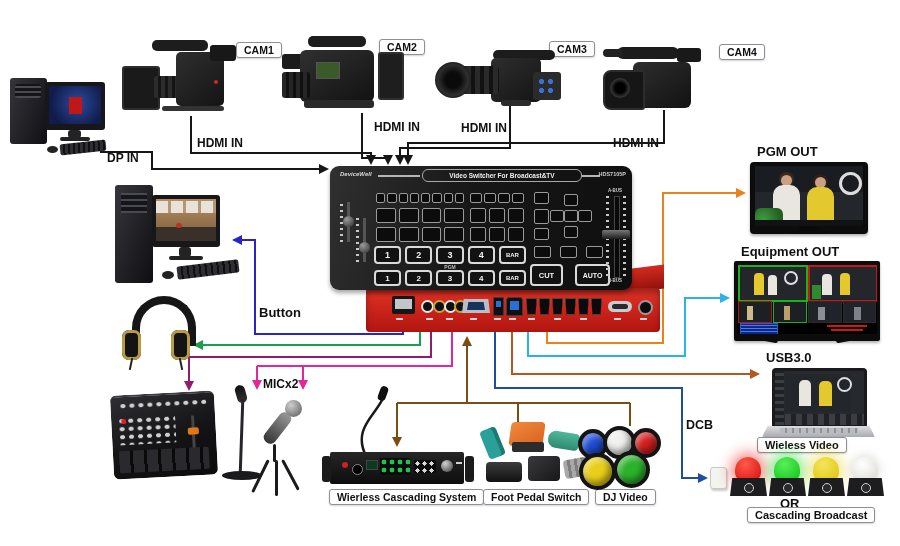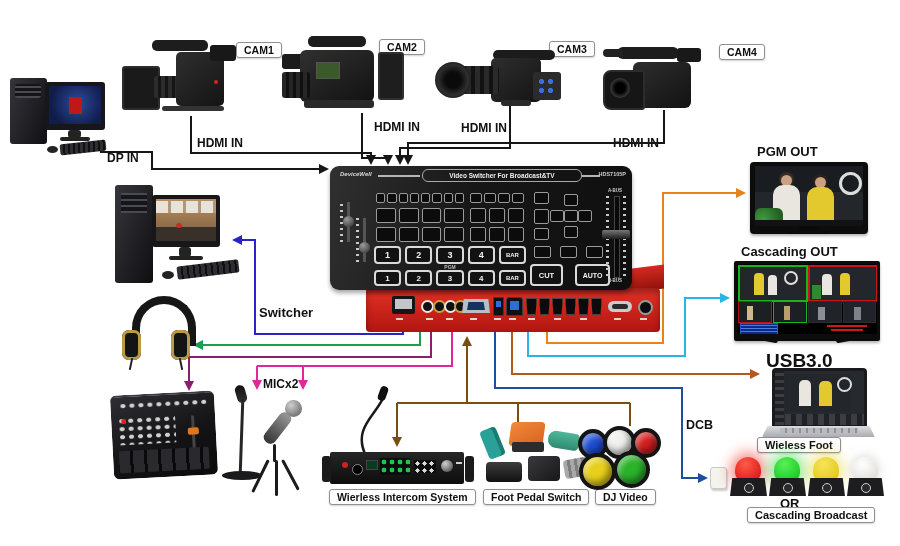--- a/index.html
+++ b/index.html
@@ -295,21 +295,21 @@
   <div class="screen" style="left:41px;top:16px;width:60px;height:42px;background:linear-gradient(#b98e60,#8a6a48 70%)">
     <div class="a" style="left:0;top:2px;width:60px;height:12px;background:repeating-linear-gradient(90deg,#e8e2d8 0 12px,#b09878 12px 15px)"></div>
     <div class="a" style="left:0;top:28px;width:60px;height:14px;background:#3a302a"></div>
     <div class="a" style="left:20px;top:24px;width:6px;height:5px;background:#c03020;border-radius:50%"></div>
   </div>
   <div class="cpart" style="left:64px;top:64px;width:12px;height:10px"></div>
   <div class="cpart" style="left:54px;top:73px;width:34px;height:4px;border-radius:2px"></div>
   <div class="cpart" style="left:62px;top:80px;width:62px;height:13px;transform:rotate(-7deg);background:repeating-linear-gradient(90deg,#2d2d32 0 4px,#0f0f12 4px 6px);border-radius:2px"></div>
   <div class="cpart" style="left:47px;top:88px;width:12px;height:8px;border-radius:50%"></div>
 </div>
-<div class="lbl" style="left:259px;top:305px;font-size:13px">Switcher</div>
+<div class="lbl" style="left:259px;top:305px;font-size:13px">Button</div>
 
 <div class="a" style="left:120px;top:296px;width:76px;height:74px;z-index:2">
   <div class="a" style="left:12px;top:0;width:48px;height:42px;border:8px solid #161616;border-bottom:none;border-radius:34px 34px 0 0"></div>
   <div class="a" style="left:2px;top:34px;width:19px;height:30px;background:#141414;border-radius:7px;box-shadow:inset 0 0 0 3px #b99a45"></div>
   <div class="a" style="left:51px;top:34px;width:19px;height:30px;background:#141414;border-radius:7px;box-shadow:inset 0 0 0 3px #b99a45"></div>
   <div class="a" style="left:10px;top:62px;width:2px;height:12px;background:#222;transform:rotate(12deg)"></div>
   <div class="a" style="left:60px;top:62px;width:2px;height:12px;background:#222;transform:rotate(-12deg)"></div>
 </div>
 
 <div class="a" style="left:112px;top:393px;width:104px;height:82px;z-index:2;transform:rotate(-3deg);background:linear-gradient(160deg,#2e2e33,#141416 55%,#0b0b0c);border-radius:6px;border-top:2px solid #3c3c42">
@@ -345,21 +345,21 @@
   <div class="cpart" style="left:2px;top:70px;width:9px;height:26px;background:#1b1b1b"></div>
   <div class="cpart" style="left:145px;top:70px;width:9px;height:26px;background:#1b1b1b"></div>
   <div class="a" style="left:22px;top:76px;width:6px;height:6px;border-radius:50%;background:#c22"></div>
   <div class="a" style="left:32px;top:78px;width:9px;height:9px;border-radius:50%;background:#000;border:1.5px solid #8a8a8a"></div>
   <div class="a" style="left:46px;top:74px;width:10px;height:8px;background:#0a3a20;border:1px solid #444"></div>
   <div class="a" style="left:60px;top:72px;width:30px;height:17px;background-image:radial-gradient(#1ec24e 42%,transparent 46%);background-size:8px 8px;background-color:#0c0c0c"></div>
   <div class="a" style="left:94px;top:74px;width:22px;height:13px;background-image:radial-gradient(#d8d8d8 40%,transparent 44%);background-size:7px 7px;background-color:#0c0c0c"></div>
   <div class="a" style="left:121px;top:74px;width:12px;height:12px;border-radius:50%;background:radial-gradient(circle at 35% 30%,#cfcfcf,#3a3a3a)"></div>
   <div class="pmark" style="left:136px;top:76px;width:6px"></div>
 </div>
-<div class="bx" style="left:329px;top:489px;font-size:10.5px"><span>Wierless Intercom System</span></div>
+<div class="bx" style="left:329px;top:489px;font-size:10.5px"><span>Wierless Cascading System</span></div>
 
 <div class="a" style="left:478px;top:420px;width:126px;height:72px;z-index:2">
   <div class="cpart" style="left:6px;top:8px;width:17px;height:30px;background:#2aa198;border-radius:4px;transform:rotate(-22deg);box-shadow:inset -4px 0 0 #1d7a73"></div>
   <div class="cpart" style="left:32px;top:2px;width:34px;height:24px;background:linear-gradient(150deg,#f08a3c,#d8621e);border-radius:4px;transform:skewX(-8deg)"></div>
   <div class="cpart" style="left:34px;top:22px;width:32px;height:10px;background:#2c2c2c;border-radius:2px"></div>
   <div class="cpart" style="left:70px;top:12px;width:31px;height:17px;background:linear-gradient(#4fb89a,#2f8a70);border-radius:8px 4px 4px 8px;transform:rotate(9deg)"></div>
   <div class="cpart" style="left:8px;top:42px;width:36px;height:20px;background:linear-gradient(#3c3c3c,#111);border-radius:4px"></div>
   <div class="cpart" style="left:50px;top:36px;width:32px;height:25px;background:linear-gradient(140deg,#3a3a3e,#17171a);border-radius:4px"></div>
   <div class="cpart" style="left:86px;top:38px;width:28px;height:19px;background:repeating-linear-gradient(90deg,#a8a8a8 0 4px,#7e7e7e 4px 7px);border-radius:4px;transform:rotate(-10deg)"></div>
 </div>
@@ -386,21 +386,21 @@
     <div class="a" style="left:58px;top:8px;width:15px;height:15px;border-radius:50%;background:#2e1f18"></div>
     <div class="a" style="left:60px;top:11px;width:11px;height:11px;border-radius:50%;background:#caa183"></div>
     <div class="a" style="left:52px;top:21px;width:27px;height:34px;border-radius:10px 10px 0 0;background:#e3c82e"></div>
     <div class="a" style="left:0;top:42px;width:28px;height:18px;background:radial-gradient(circle at 30% 60%,#3f9c3f,#236023 75%);border-radius:6px 6px 0 0"></div>
     <div class="a" style="left:0;top:54px;width:108px;height:6px;background:#101214"></div>
   </div>
   <div class="cpart" style="left:49px;top:64px;width:20px;height:6px;background:#0a0a0a"></div>
   <div class="cpart" style="left:39px;top:69px;width:40px;height:3px;background:#0a0a0a"></div>
 </div>
 
-<div class="lbl" style="left:741px;top:244px;font-size:13px">Cascading OUT</div>
+<div class="lbl" style="left:741px;top:244px;font-size:13px">Equipment OUT</div>
 <div class="tv" style="left:734px;top:261px;width:146px;height:80px;z-index:2;border-radius:2px">
   <div class="screen" style="left:3px;top:3px;width:140px;height:70px;background:#000">
     <div class="a" style="left:1px;top:1px;width:66px;height:33px;border:2px solid #18b418;background:#23272b">
       <div class="a" style="left:14px;top:6px;width:10px;height:22px;background:#e3c82e;border-radius:4px 4px 0 0"></div>
       <div class="a" style="left:28px;top:8px;width:9px;height:20px;background:#e9e6df;border-radius:4px 4px 0 0"></div>
       <div class="a" style="left:44px;top:4px;width:10px;height:10px;border:2px solid #ddd;border-radius:50%"></div>
     </div>
     <div class="a" style="left:71px;top:1px;width:66px;height:33px;border:2px solid #c81616;background:#23272b">
       <div class="a" style="left:12px;top:7px;width:10px;height:21px;background:#e9e6df;border-radius:4px 4px 0 0"></div>
       <div class="a" style="left:30px;top:6px;width:10px;height:22px;background:#e3c82e;border-radius:4px 4px 0 0"></div>
@@ -419,39 +419,39 @@
       <div class="a" style="left:10px;top:5px;width:7px;height:13px;background:#7d828a"></div>
     </div>
     <div class="a" style="left:3px;top:59px;width:36px;height:10px;background:#0a2a8a;border:1px solid #3355cc;background-image:repeating-linear-gradient(0deg,transparent 0 2px,#5577dd 2px 3px)"></div>
     <div class="a" style="left:90px;top:61px;width:40px;height:2px;background:#d01818"></div>
     <div class="a" style="left:94px;top:65px;width:32px;height:2px;background:#d01818"></div>
   </div>
   <div class="cpart" style="left:18px;top:76px;width:26px;height:4px;transform:rotate(10deg);background:#0c0c0c"></div>
   <div class="cpart" style="left:102px;top:76px;width:26px;height:4px;transform:rotate(-10deg);background:#0c0c0c"></div>
 </div>
 
-<div class="lbl" style="left:766px;top:350px;font-size:19px">USB3.0</div>
+<div class="lbl" style="left:766px;top:350px;font-size:13px">USB3.0</div>
 <div class="a" style="left:762px;top:368px;width:115px;height:72px;z-index:2">
   <div class="a" style="left:10px;top:0;width:95px;height:60px;background:#1a1a1c;border-radius:4px 4px 0 0">
     <div class="screen" style="left:3px;top:3px;width:89px;height:54px;background:#26292e">
       <div class="a" style="left:10px;top:3px;width:66px;height:38px;background:#23272b">
         <div class="a" style="left:14px;top:6px;width:12px;height:26px;background:#e9e6df;border-radius:5px 5px 0 0"></div>
         <div class="a" style="left:34px;top:7px;width:13px;height:25px;background:#e3c82e;border-radius:5px 5px 0 0"></div>
         <div class="a" style="left:52px;top:3px;width:11px;height:11px;border:2px solid #ddd;border-radius:50%"></div>
       </div>
       <div class="a" style="left:0;top:0;width:9px;height:54px;background:repeating-linear-gradient(0deg,#3a3d42 0 3px,#1f2125 3px 7px)"></div>
       <div class="a" style="left:10px;top:43px;width:79px;height:11px;background:repeating-linear-gradient(90deg,#3a3d42 0 6px,#1f2125 6px 11px)"></div>
     </div>
   </div>
   <div class="a" style="left:0;top:58px;width:113px;height:11px;background:linear-gradient(#dcdde0,#a9abb0);clip-path:polygon(5% 0,95% 0,100% 100%,0 100%);border-radius:2px">
     <div class="a" style="left:18px;top:2px;width:78px;height:5px;background:repeating-linear-gradient(90deg,#b9bbc0 0 5px,#8f9196 5px 7px)"></div>
   </div>
 </div>
 
-<div class="bx" style="left:757px;top:437px;font-size:11px"><span>Wieless Foot</span></div>
+<div class="bx" style="left:757px;top:437px;font-size:11px"><span>Wieless Video</span></div>
 <div class="a" style="left:708px;top:455px;width:180px;height:44px;z-index:2">
   <div class="a" style="left:2px;top:12px;width:15px;height:20px;background:#f4f4ef;border:1px solid #c9c9c4;border-radius:3px;box-shadow:1px 2px 2px rgba(0,0,0,.2)"></div>
   <div class="tally" style="left:22px;top:2px">
     <div class="dome" style="background:radial-gradient(circle at 40% 30%,#ff5a4a,#d80d0d);box-shadow:0 0 14px 4px rgba(240,30,20,.55)"></div>
     <div class="tbase">
         <span class="tbadge"></span>
       </div>
   </div>
   <div class="tally" style="left:61px;top:2px">
     <div class="dome" style="background:radial-gradient(circle at 40% 30%,#58f058,#0cc21a);box-shadow:0 0 14px 4px rgba(30,220,40,.55)"></div>

